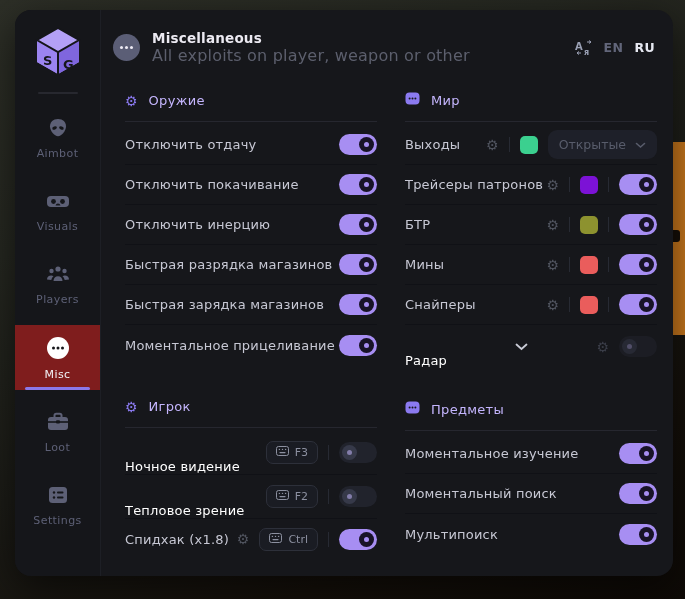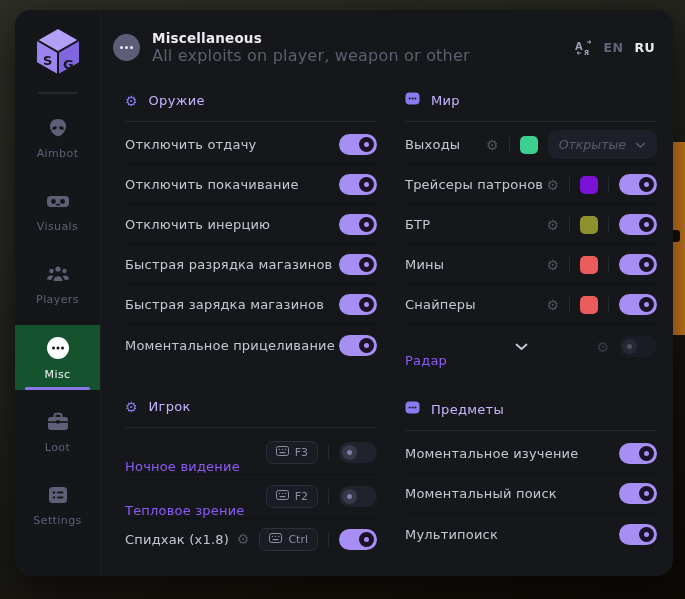--- a/index.html
+++ b/index.html
@@ -23,21 +23,21 @@
   
   .sidebar { width:86px; flex:none; background:#15161a; border-right:1px solid #1d1f25;
              display:flex; flex-direction:column; align-items:center; padding-top:16px; }
   .logo { width:48px; height:50px; display:flex; align-items:center; justify-content:center; }
   .logo-divider { width:40px; height:2px; background:#27282f; border-radius:2px; margin:16px 0 2px; }
   .nav { width:100%; display:flex; flex-direction:column; align-items:center; }
   .nav-item { width:100%; margin-top:10px; padding:10px 0 9px; display:flex; flex-direction:column;
               align-items:center; gap:7px; color:#5d6076; cursor:pointer; position:relative; }
   .nav-item .nav-label { font-size:11px; letter-spacing:.4px; }
   .nav-item svg { display:block; }
-  .nav-item.active { background:#14532d; color:#f2f2f7; }
+  .nav-item.active { background:#7f1d1d; color:#f2f2f7; }
   .nav-item.active::after { content:""; position:absolute; left:12%; right:12%; bottom:0;
                             height:3px; border-radius:3px; background:#8b78e8; }
 
   
   .main { flex:1; display:flex; flex-direction:column; min-width:0; }
   .hdr { display:flex; align-items:center; gap:12px; padding:20px 18px 12px 12px; }
   .hdr-avatar { width:27px; height:27px; border-radius:50%; background:#5b5e76; flex:none;
                 display:flex; align-items:center; justify-content:center; gap:2px; }
   .hdr-avatar b { width:3px; height:3px; border-radius:50%; background:#eceaf4; }
   .hdr-text { display:flex; flex-direction:column; }
@@ -52,35 +52,35 @@
   .content { flex:1; display:flex; gap:28px; padding:6px 16px 0 24px; min-height:0; }
   .col { flex:1; min-width:0; }
   .section + .section { margin-top:24px; }
   .sec-head { display:flex; align-items:center; gap:11px; padding:8px 0 11px; }
   .sec-title { font-size:13px; color:#c4b5fd; letter-spacing:.3px; }
   .sec-divider { height:1px; background:#26272f; margin-bottom:3px; }
 
   .row { display:flex; align-items:center; min-height:40px; border-bottom:1px solid #101116; }
   .row:last-child { border-bottom:none; }
   .row-label { font-size:13px; color:#c7c8d4; letter-spacing:.2px; white-space:nowrap; }
-  .row.disabled .row-label { color:#8b5cf6;margin-top:28px; }
+  .row.disabled .row-label { color:#ffffff;margin-top:28px; }
   .row-mid { flex:1; display:flex; justify-content:center; align-items:center; }
   .row-ctrls { display:flex; align-items:center; gap:10px; margin-left:auto; }
   .row-mid + .row-ctrls { margin-left:0; }
 
   .sep { width:1px; height:15px; background:#272a33; flex:none; }
   .gear { font-size:14px; line-height:1; color:#50545f; cursor:pointer; flex:none; }
   .row.disabled .gear { color:#3a3d48; }
   .sec-icon { font-size:14px; line-height:1; color:#8b7af0; }
   .swatch { width:18px; height:18px; border-radius:5px; cursor:pointer; flex:none; }
 
   .keybadge { display:flex; align-items:center; gap:6px; background:#1a1c23; border:1px solid #2d303a;
               border-radius:7px; padding:4px 9px; color:#8c90a0; font-size:11px; cursor:pointer; }
   .dropdown { display:flex; align-items:center; gap:9px; background:#1e2029; border-radius:9px;
-              padding:7px 11px; color:#585c6b; font-size:12.5px; cursor:pointer;font-style:italic; }
+              padding:7px 11px; color:#585c6b; font-size:12.5px; cursor:pointer; }
 
   .toggle { width:38px; height:21px; border-radius:11px; position:relative; cursor:pointer; flex:none; }
   .toggle .knob { position:absolute; top:3px; width:15px; height:15px; border-radius:50%; }
   .toggle .knob::after { content:""; position:absolute; left:5px; top:5px; width:5px; height:5px; border-radius:50%; }
   .toggle.on { background:#a78ef2; }
   .toggle.on .knob { right:3px; background:#181327; }
   .toggle.on .knob::after { background:#a78ef2; }
   .toggle.off { background:#21232c; }
   .toggle.off .knob { left:3px; background:#363949; }
   .toggle.off .knob::after { background:#837daa; }

